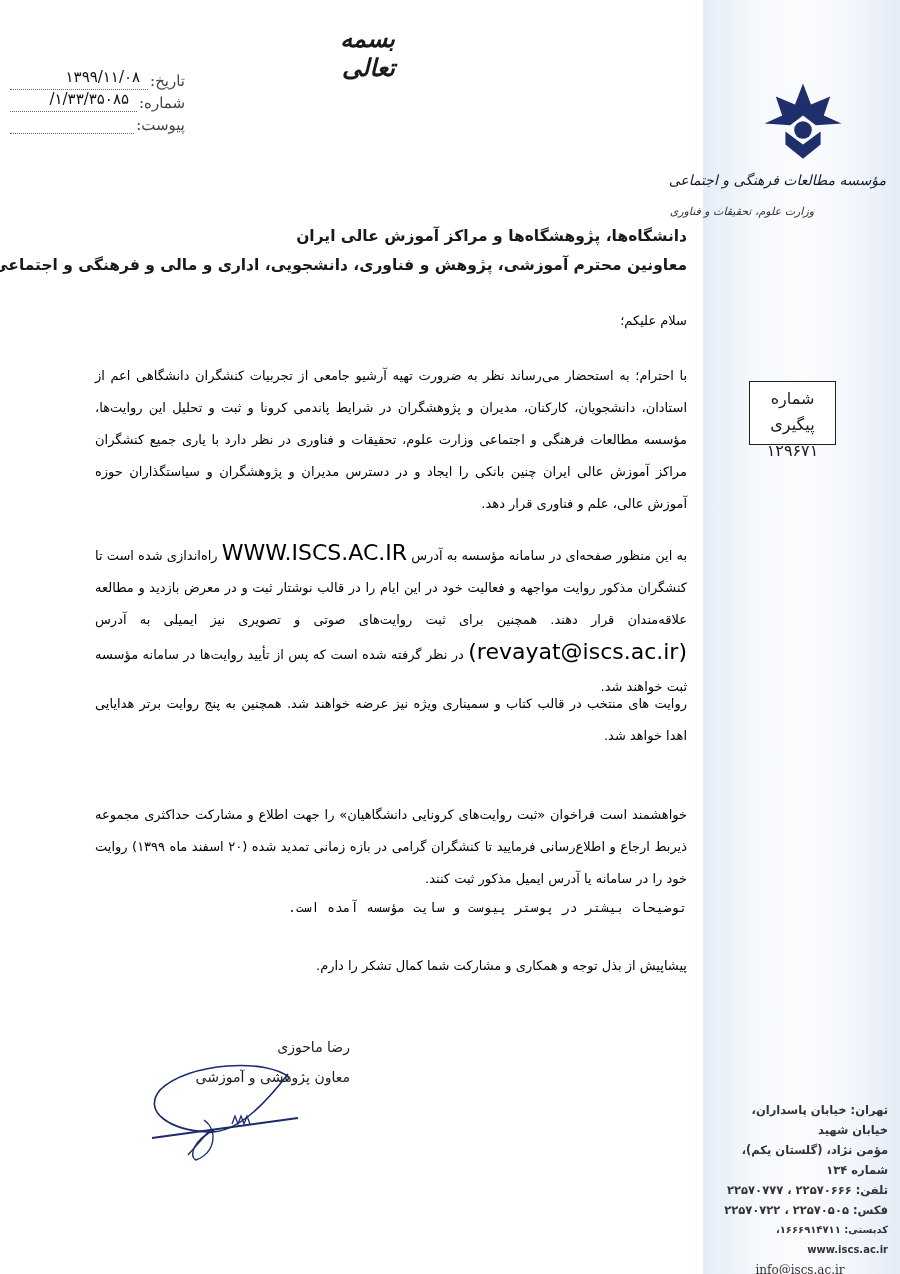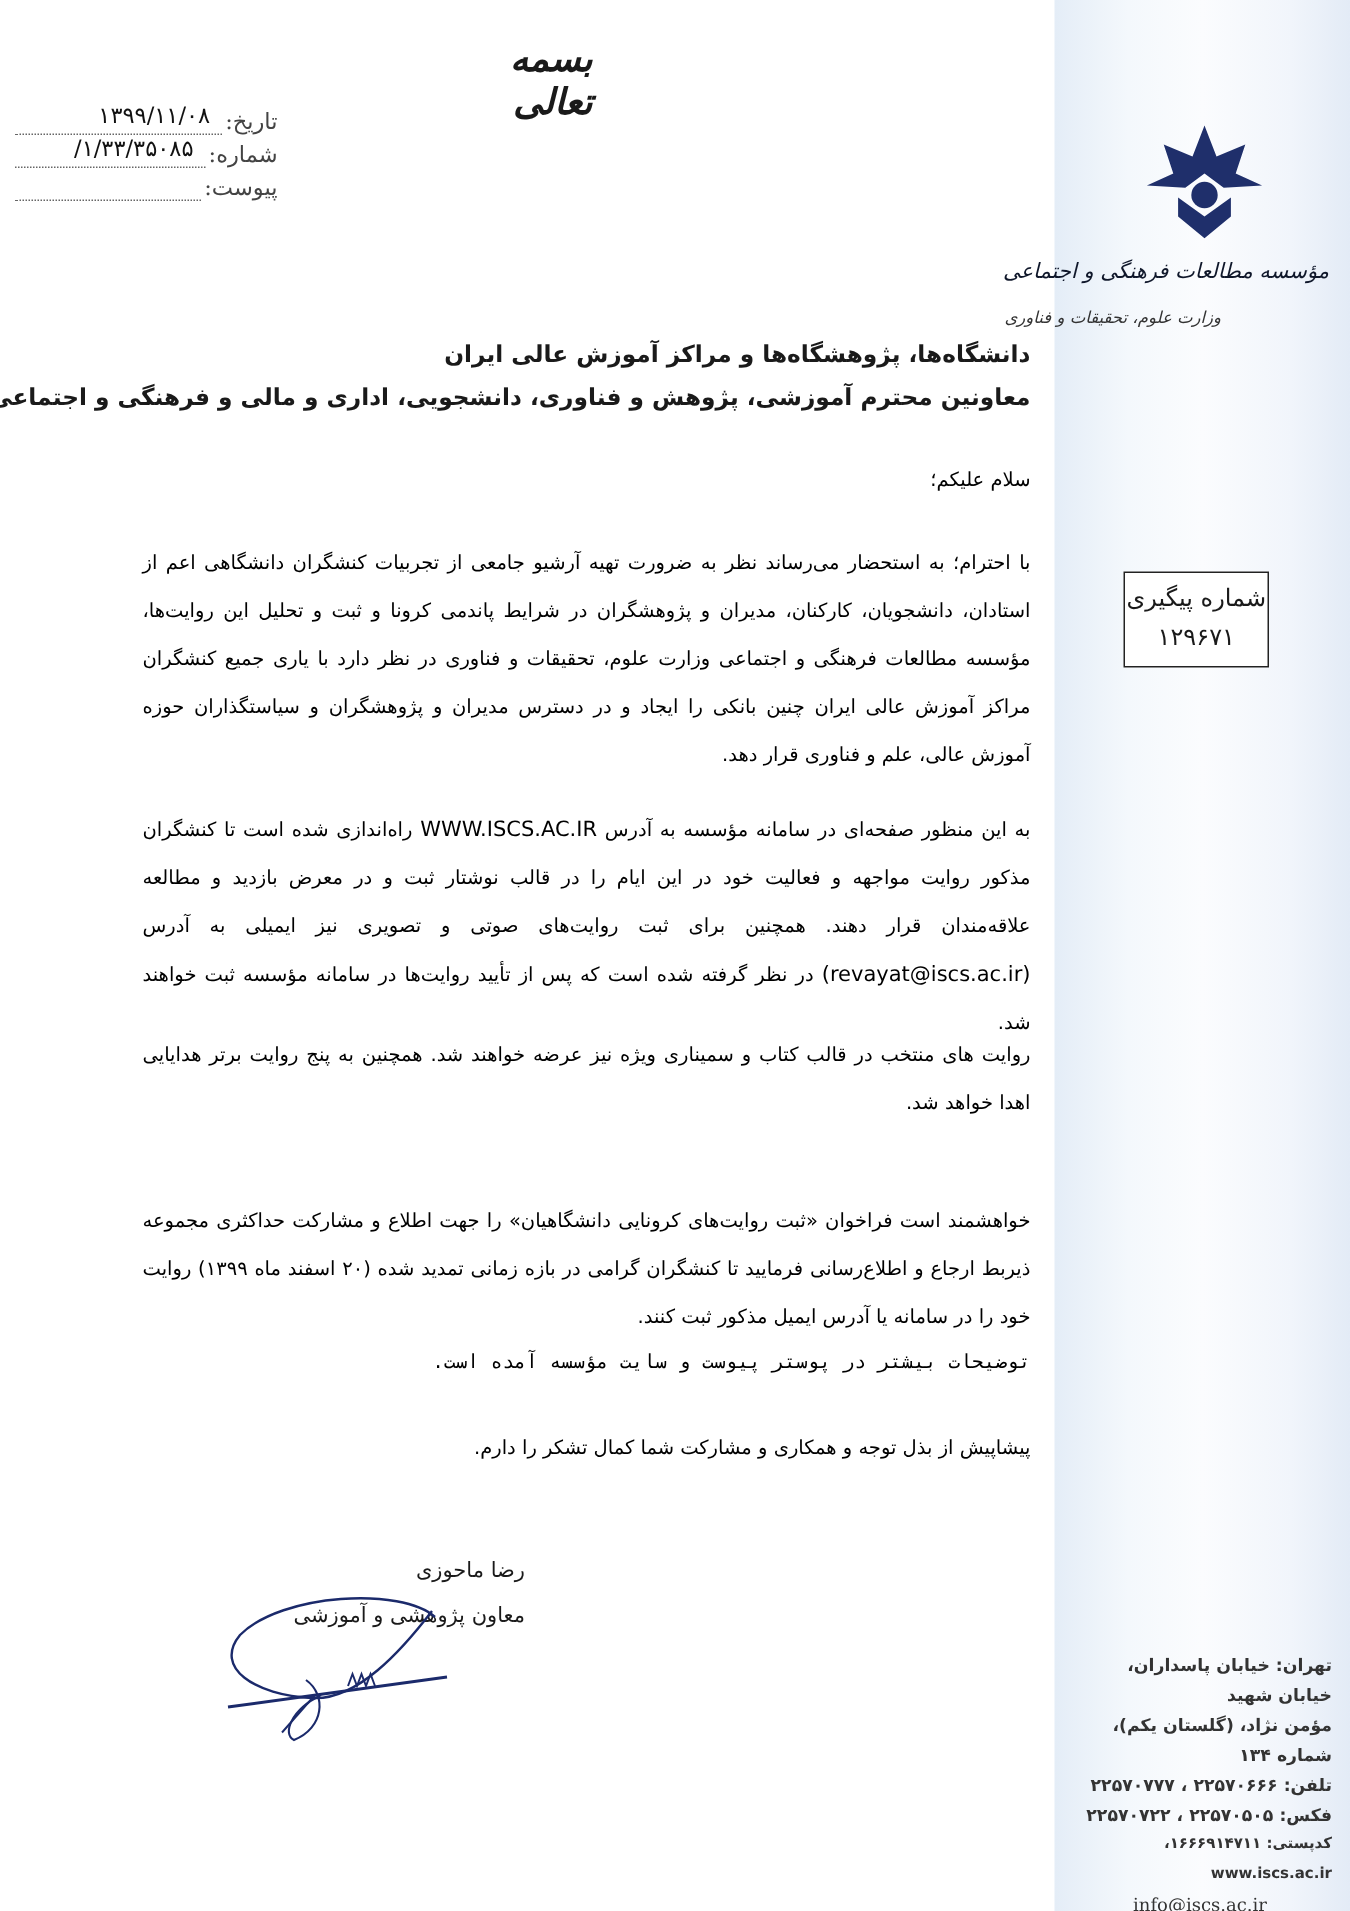--- a/index.html
+++ b/index.html
@@ -17,21 +17,21 @@
     .org-name {
       position:absolute; left:716px; top:172px; width:170px; text-align:right; direction:rtl;
       font-family:"DejaVu Serif", serif; font-size:14px; font-style:italic; color:#0f172a;
       white-space:nowrap;
     }
     .org-sub {
       position:absolute; left:680px; top:205px; width:134px; text-align:left; direction:rtl;
       font-family:"DejaVu Serif", serif; font-size:11px; font-style:italic; color:#333; white-space:nowrap;
     }
     .tracking-box {
-      position:absolute; left:749px; top:381px; width:97px; height:64px;
+      position:absolute; left:749px; top:381px; width:87px; height:64px;
       border:1.5px solid #222; background:#fff; text-align:center; direction:rtl;
       font-size:16px; line-height:26px; padding-top:4px; box-sizing:border-box;
     }
     .address {
       position:absolute; left:712px; top:1100px; width:176px; direction:rtl; text-align:right;
       font-size:11.5px; line-height:20px; color:#333; font-weight:bold; font-family:"DejaVu Sans", sans-serif;
     }
     .address .latin { direction:ltr; text-align:center; font-family:"DejaVu Serif", serif; font-weight:normal; font-size:12px; }
     .bismillah {
       position:absolute; left:305px; top:24px; width:90px; text-align:right; direction:rtl;
@@ -50,21 +50,21 @@
       position:absolute; left:95px; width:592px; direction:rtl; text-align:justify;
       font-size:13px; line-height:32px; color:#000000;
     }
     .greeting { top:305px; }
     .p1 { top:360px; }
     .p2 { top:537px; }
     .p3 { top:688px; }
     .p4 { top:775px;margin-top:24px; }
     .p5 { top:893px;font-family:Liberation Mono, monospace; }
     .p6 { top:950px; }
-    .latin-inline { direction:ltr; unicode-bidi:embed; font-size:14px; }
+    .latin-inline { direction:ltr; unicode-bidi:embed; font-size:22px; }
     .signature-block { position:absolute; left:150px; top:1032px; width:200px; direction:rtl; text-align:right; font-size:14px; line-height:30px; }
     .signature-svg { position:absolute; left:148px; top:1060px; width:160px; height:110px; }
     .watermark {
       position:absolute; left:5px; top:1247px; width:84px; height:17px; background:#4a4a4a;
       font-size:14px; font-weight:bold; font-style:italic; line-height:17px; padding-left:4px; box-sizing:border-box;
       white-space:nowrap; direction:ltr;margin-top:40px;
     }
     .wm-white { color:#ffffff; }
     .wm-orange { color:#f0a020; }
   </style>

